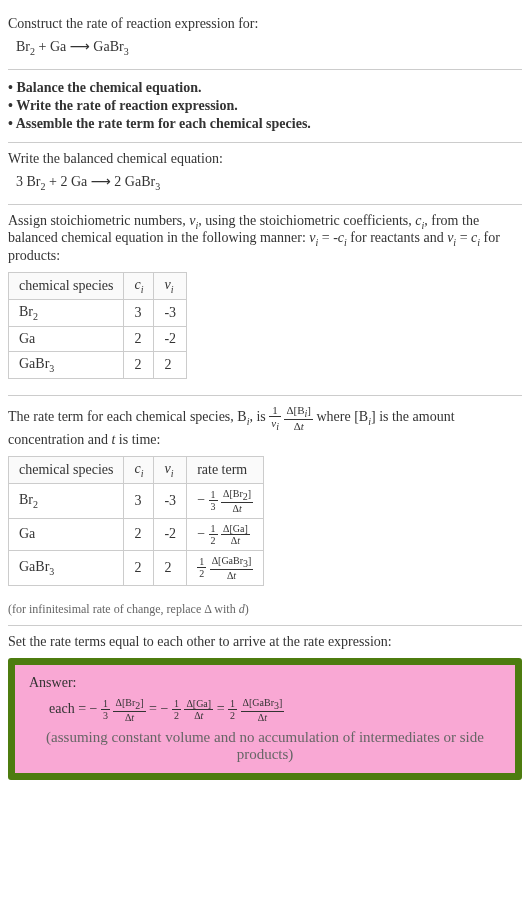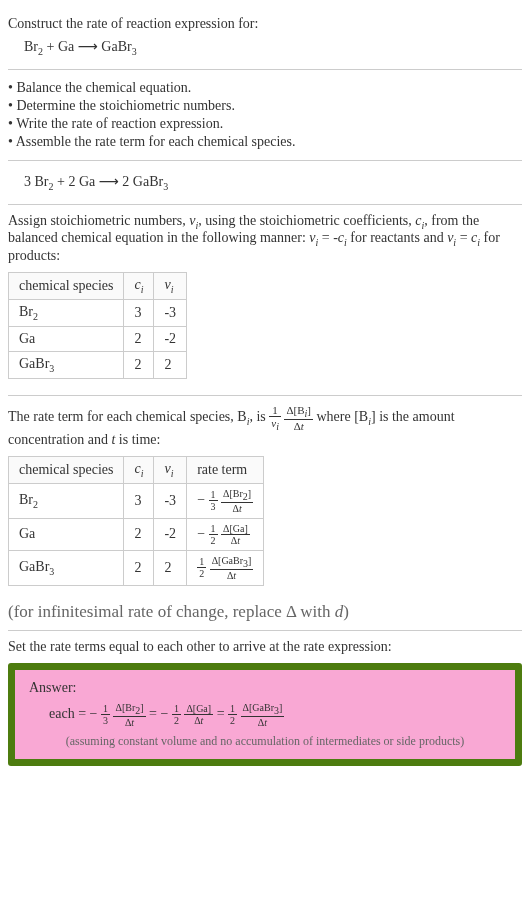--- a/index.html
+++ b/index.html
@@ -21,28 +21,29 @@
     }
     .section:last-child {
       border-bottom: none;
     }
     .header {
       font-weight: normal;
       margin-bottom: 6px;
     }
     .equation {
       font-family: Georgia, serif;
-      margin: 4px 16px;
+      margin: 4px 8px;
     }
     .sub {
       font-size: 10px;
       vertical-align: sub;
     }
     .plan-item {
       margin: 2px 0;
+      font-weight: bold;
     }
     .italic {
       font-style: italic;
     }
     table {
       border-collapse: collapse;
       margin: 8px 0;
     }
     td, th {
       border: 1px solid #ccc;
@@ -70,36 +71,36 @@
       display: block;
       padding: 0 2px;
     }
     .frac-small {
       font-size: 10px;
     }
     .rate-cell {
       white-space: nowrap;
     }
     .note {
-      font-size: 17px;
+      font-size: 12px;
       color: #666;
       margin-top: 16px;
     }
     .answer-box {
       background: #f9a8d4;
       border: 7px solid #4d7c0f;
       padding: 10px 14px;
       margin: 8px 0;
       border-radius: 3px;
     }
     .answer-label {
       margin-bottom: 6px;
     }
     .answer-note {
-      font-size: 12px;
+      font-size: 15px;
       color: #666;
       margin-top: 6px;
       text-align: center;
     }
     .arrow {
       font-family: Arial, sans-serif;
     }
     .indent {
       padding-left: 20px;
     }
@@ -109,26 +110,26 @@
 
 <div class="section">
   <div class="header">Construct the rate of reaction expression for:</div>
   <div class="equation">
     Br<span class="sub">2</span> + Ga <span class="arrow">⟶</span> GaBr<span class="sub">3</span>
   </div>
 </div>
 
 <div class="section">
   <div class="plan-item">• Balance the chemical equation.</div>
-  <div class="plan-item">• Determine the stoichiometric numbers.</div>
   <div class="plan-item">• Write the rate of reaction expression.</div>
   <div class="plan-item">• Assemble the rate term for each chemical species.</div>
 </div>
 
 <div class="section">
+  <div class="header">Write the balanced chemical equation:</div>
   <div class="equation">
     3 Br<span class="sub">2</span> + 2 Ga <span class="arrow">⟶</span> 2 GaBr<span class="sub">3</span>
   </div>
 </div>
 
 <div class="section">
   <div>
     Assign stoichiometric numbers, <span class="italic">ν<span class="sub">i</span></span>, using the stoichiometric coefficients, <span class="italic">c<span class="sub">i</span></span>, from the balanced chemical equation in the following manner: <span class="italic">ν<span class="sub">i</span></span> = -<span class="italic">c<span class="sub">i</span></span> for reactants and <span class="italic">ν<span class="sub">i</span></span> = <span class="italic">c<span class="sub">i</span></span> for products:
   </div>
   <table>

